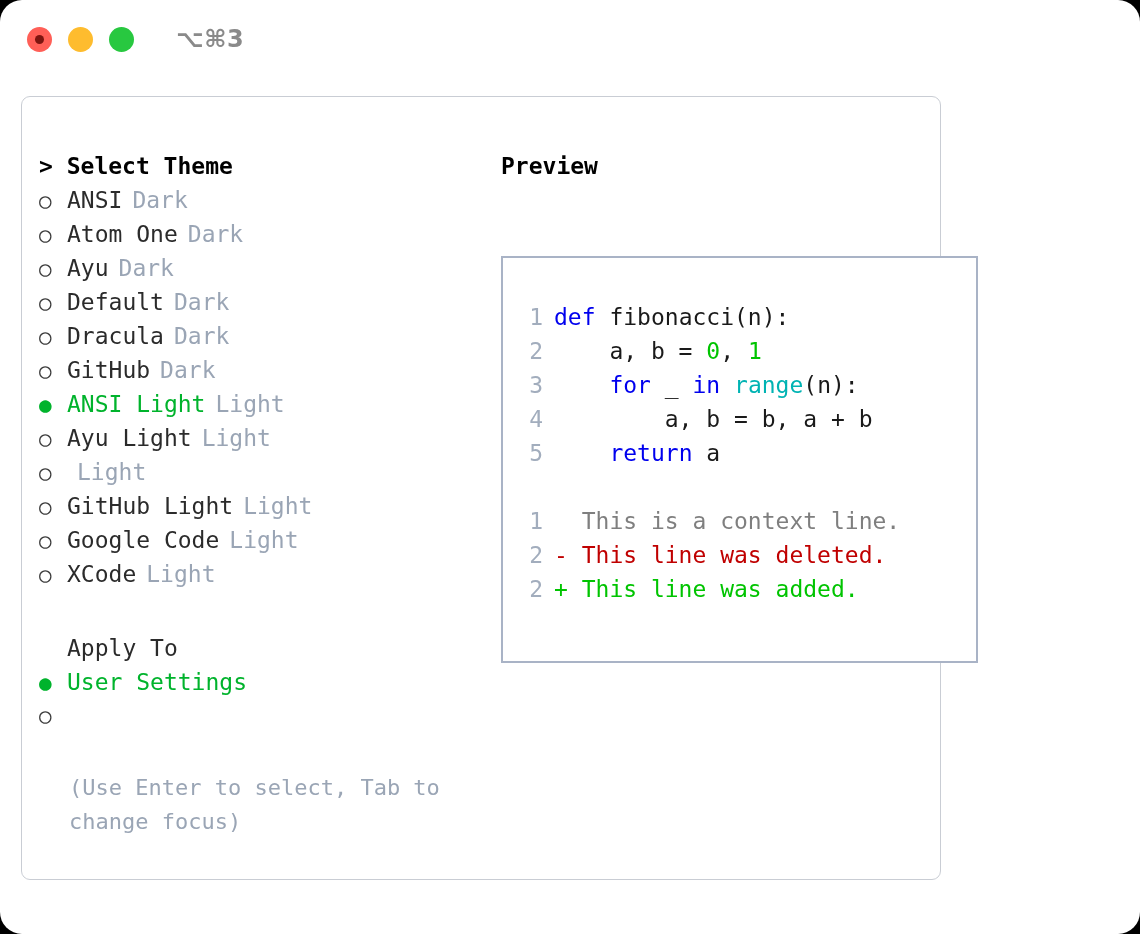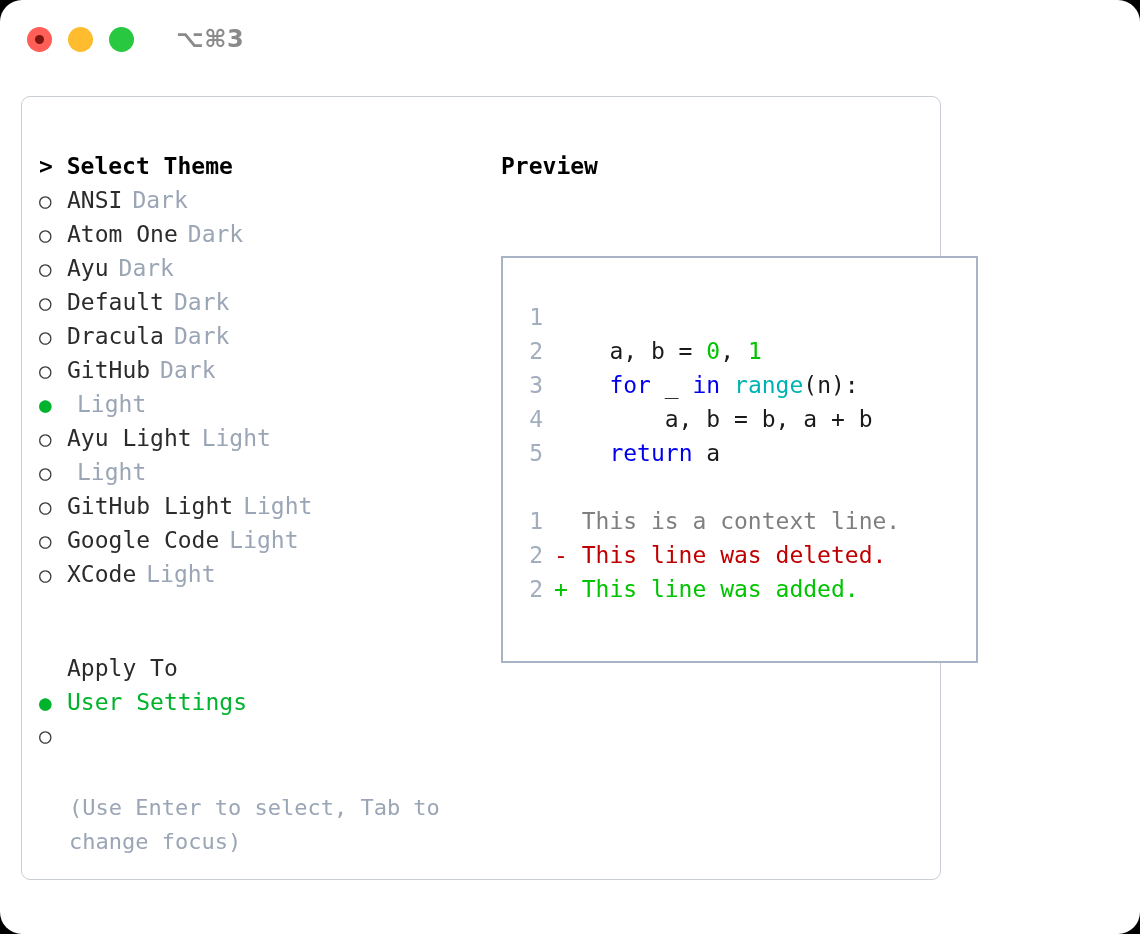--- a/index.html
+++ b/index.html
@@ -118,21 +118,20 @@
     color: #9aa5b5;
     margin-left: 10px;
   }
   .heading-row {
     display: flex;
     align-items: flex-end;
     line-height: 34px;
     height: 34px;
     font-size: 23px;
     white-space: pre;
-    margin-top: 20px;
   }
   .heading-row .marker { color: transparent; }
   .heading-row .opt-name { color: #2b2b2b; }
 
   .spacer-lg { height: 40px; }
   .spacer-md { height: 38px; }
 
   .hint {
     font-size: 22px;
     color: #9aa5b5;
@@ -212,21 +211,21 @@
 
       <div class="left-col">
         <div class="section-title">&gt; Select Theme</div>
         <div id="theme-list">
             <div class="opt-row"><span class="marker">○</span><span class="opt-name">ANSI</span><span class="opt-variant">Dark</span></div>
             <div class="opt-row"><span class="marker">○</span><span class="opt-name">Atom One</span><span class="opt-variant">Dark</span></div>
             <div class="opt-row"><span class="marker">○</span><span class="opt-name">Ayu</span><span class="opt-variant">Dark</span></div>
             <div class="opt-row"><span class="marker">○</span><span class="opt-name">Default</span><span class="opt-variant">Dark</span></div>
             <div class="opt-row"><span class="marker">○</span><span class="opt-name">Dracula</span><span class="opt-variant">Dark</span></div>
             <div class="opt-row"><span class="marker">○</span><span class="opt-name">GitHub</span><span class="opt-variant">Dark</span></div>
-            <div class="opt-row selected"><span class="marker sel">●</span><span class="opt-variant">Light</span></div>
+            <div class="opt-row selected"><span class="marker sel">●</span><span class="opt-name">ANSI Light</span><span class="opt-variant">Light</span></div>
             <div class="opt-row"><span class="marker">○</span><span class="opt-name">Ayu Light</span><span class="opt-variant">Light</span></div>
             <div class="opt-row"><span class="marker">○</span><span class="opt-variant">Light</span></div>
             <div class="opt-row"><span class="marker">○</span><span class="opt-name">GitHub Light</span><span class="opt-variant">Light</span></div>
             <div class="opt-row"><span class="marker">○</span><span class="opt-name">Google Code</span><span class="opt-variant">Light</span></div>
             <div class="opt-row"><span class="marker">○</span><span class="opt-name">XCode</span><span class="opt-variant">Light</span></div>
           </div>
 
         <div class="spacer-lg"></div>
 
         <div class="heading-row">
@@ -242,21 +241,21 @@
 
         <div class="hint">(Use Enter to select, Tab to change focus)</div>
       </div>
 
       <div class="right-col">
         <div class="preview-title">Preview</div>
 
         <div class="preview-panel">
           <div class="code">
             <div id="code-block">
-                <div class="code-line"><span class="lineno">1</span></div>
+                <div class="code-line"><span class="lineno">1</span><span><span class="tok-kw">def </span><span class="tok-txt">fibonacci(n):</span></span></div>
                 <div class="code-line"><span class="lineno">2</span><span><span class="tok-txt">    a, b = </span><span class="tok-num">0</span><span class="tok-txt">, </span><span class="tok-num">1</span></span></div>
                 <div class="code-line"><span class="lineno">3</span><span><span class="tok-txt">    </span><span class="tok-kw">for</span><span class="tok-txt"> _ </span><span class="tok-kw">in</span><span class="tok-txt"> </span><span class="tok-fn">range</span><span class="tok-txt">(n):</span></span></div>
                 <div class="code-line"><span class="lineno">4</span><span><span class="tok-txt">        a, b = b, a + b</span></span></div>
                 <div class="code-line"><span class="lineno">5</span><span><span class="tok-txt">    </span><span class="tok-kw">return</span><span class="tok-txt"> a</span></span></div>
               </div>
             <div class="diff-gap"></div>
             <div id="diff-block">
                 <div class="code-line"><span class="lineno">1</span><span class="diff-ctx">  This is a context line.</span></div>
                 <div class="code-line"><span class="lineno">2</span><span class="diff-del">- This line was deleted.</span></div>
                 <div class="code-line"><span class="lineno">2</span><span class="diff-add">+ This line was added.</span></div>

